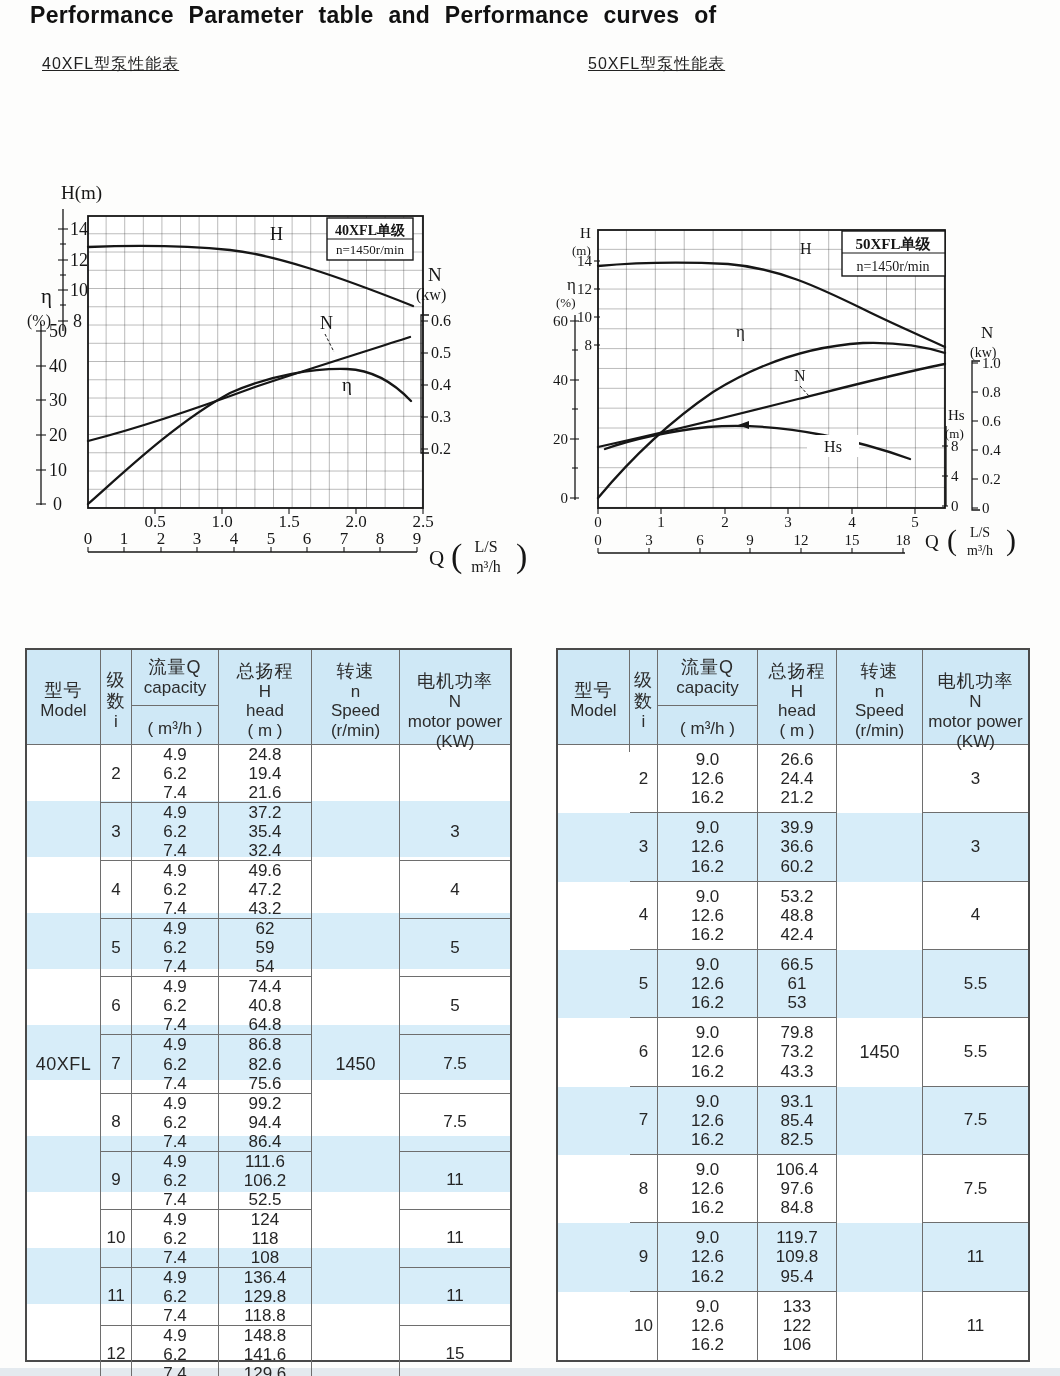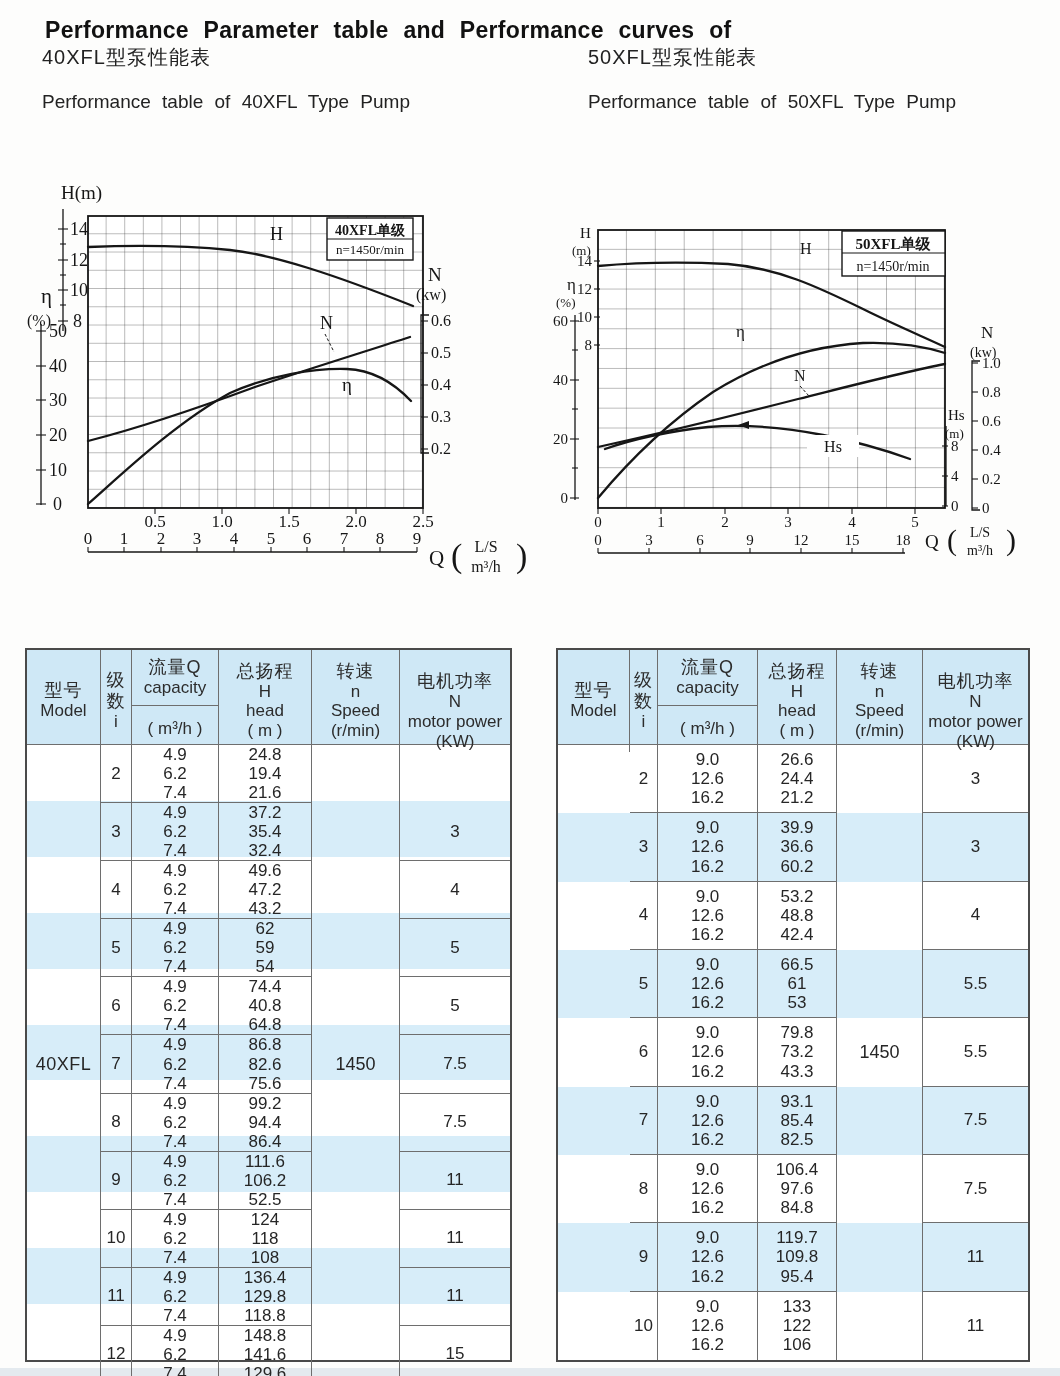--- a/index.html
+++ b/index.html
@@ -1,21 +1,21 @@
 <!DOCTYPE html>
 <html style="--page_bg: #fdfdfc; --header_bg: #cfe8f6; --stripe: #d7edf9; --border: #6e6e6e; --outer_border: #4a4a4a; --text: #2e2e2e; --chart_ink: #161616; --bottom_strip: #e4eaef;"><head>
 <meta charset="utf-8">
 <style>
   html,body{margin:0;padding:0;}
   body{font-family:"Liberation Sans",sans-serif;background:#fff;}
   .page{position:relative;width:1060px;height:1376px;background:var(--page_bg);overflow:hidden;color:var(--text);}
-  .title{position:absolute;left:30px;top:2px;margin:15px;font-size:23px;font-weight:bold;color:#111;
+  .title{position:absolute;left:30px;top:2px;margin:0;font-size:23px;font-weight:bold;color:#111;
          letter-spacing:.3px;word-spacing:8px;}
   .sub{position:absolute;color:#222;white-space:nowrap;}
-  .sub.zh{font-size:20px;letter-spacing:1px;top:44px;}
+  .sub.zh{font-size:16px;letter-spacing:1px;top:54px;text-decoration:underline;}
   .sub.en{font-size:19px;word-spacing:6px;top:91px;}
   .sub.l{left:42px;} .sub.r{left:588px;}
   .chart{position:absolute;}
   .chart text{font-family:"Liberation Serif",serif;fill:var(--chart_ink);}
   .f13{font-size:13px}.f14{font-size:14px}.f15{font-size:15px}.f16{font-size:16px}
   .f17{font-size:17px}.f18{font-size:18px}.f19{font-size:19px}.f21{font-size:21px}
   .f30{font-size:30px}.f34{font-size:34px}
   .bold{font-weight:bold}
   .mid{text-anchor:middle}.end{text-anchor:end}
   .curve{fill:none;stroke:var(--chart_ink);stroke-width:2.3;stroke-linecap:round;}
@@ -54,23 +54,21 @@
   .bottom-strip{position:absolute;left:0;right:0;top:1368px;height:8px;background:var(--bottom_strip);}
 </style>
 </head>
 <body>
 
 <div class="page">
 
   <h1 class="title">Performance Parameter table and Performance curves of</h1>
 
   <div class="sub zh l">40XFL型泵性能表</div>
-  <div class="sub en l">Performance table of 40XFL Type Pump</div>
   <div class="sub zh r">50XFL型泵性能表</div>
-  <div class="sub en r">Performance table of 50XFL Type Pump</div>
 
   <svg class="chart" style="left:25px;top:183px;" width="505" height="400" viewBox="0 0 505 400">
     <defs>
       <pattern id="gA" width="18.6" height="18.25" patternUnits="userSpaceOnUse" patternTransform="translate(63 33)">
         <path d="M0 18.25 H18.6 M18.6 0 V18.25" fill="none" stroke="#3a3a3a" stroke-width="0.7"></path>
       </pattern>
     </defs>
 
     <g>
       <rect x="63" y="33" width="335" height="292" fill="#fff"></rect>

